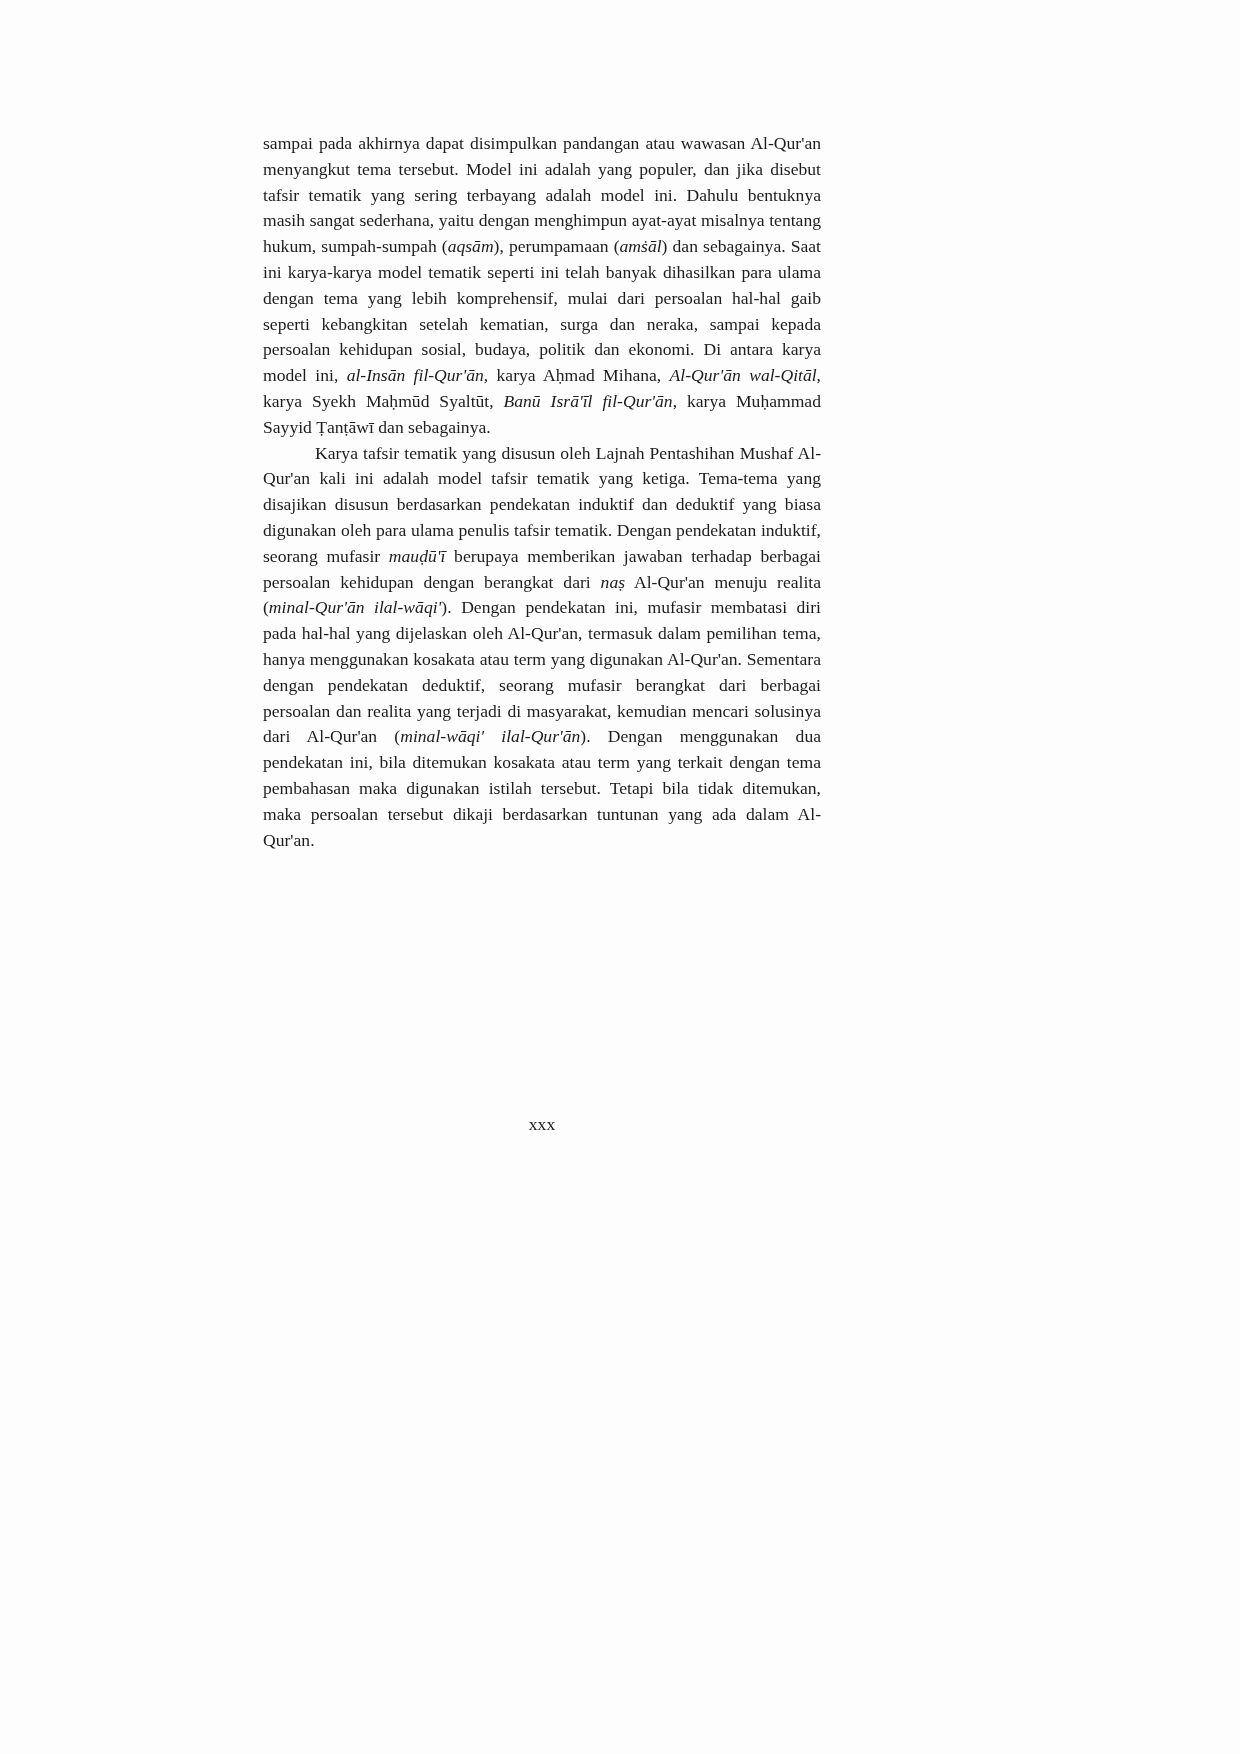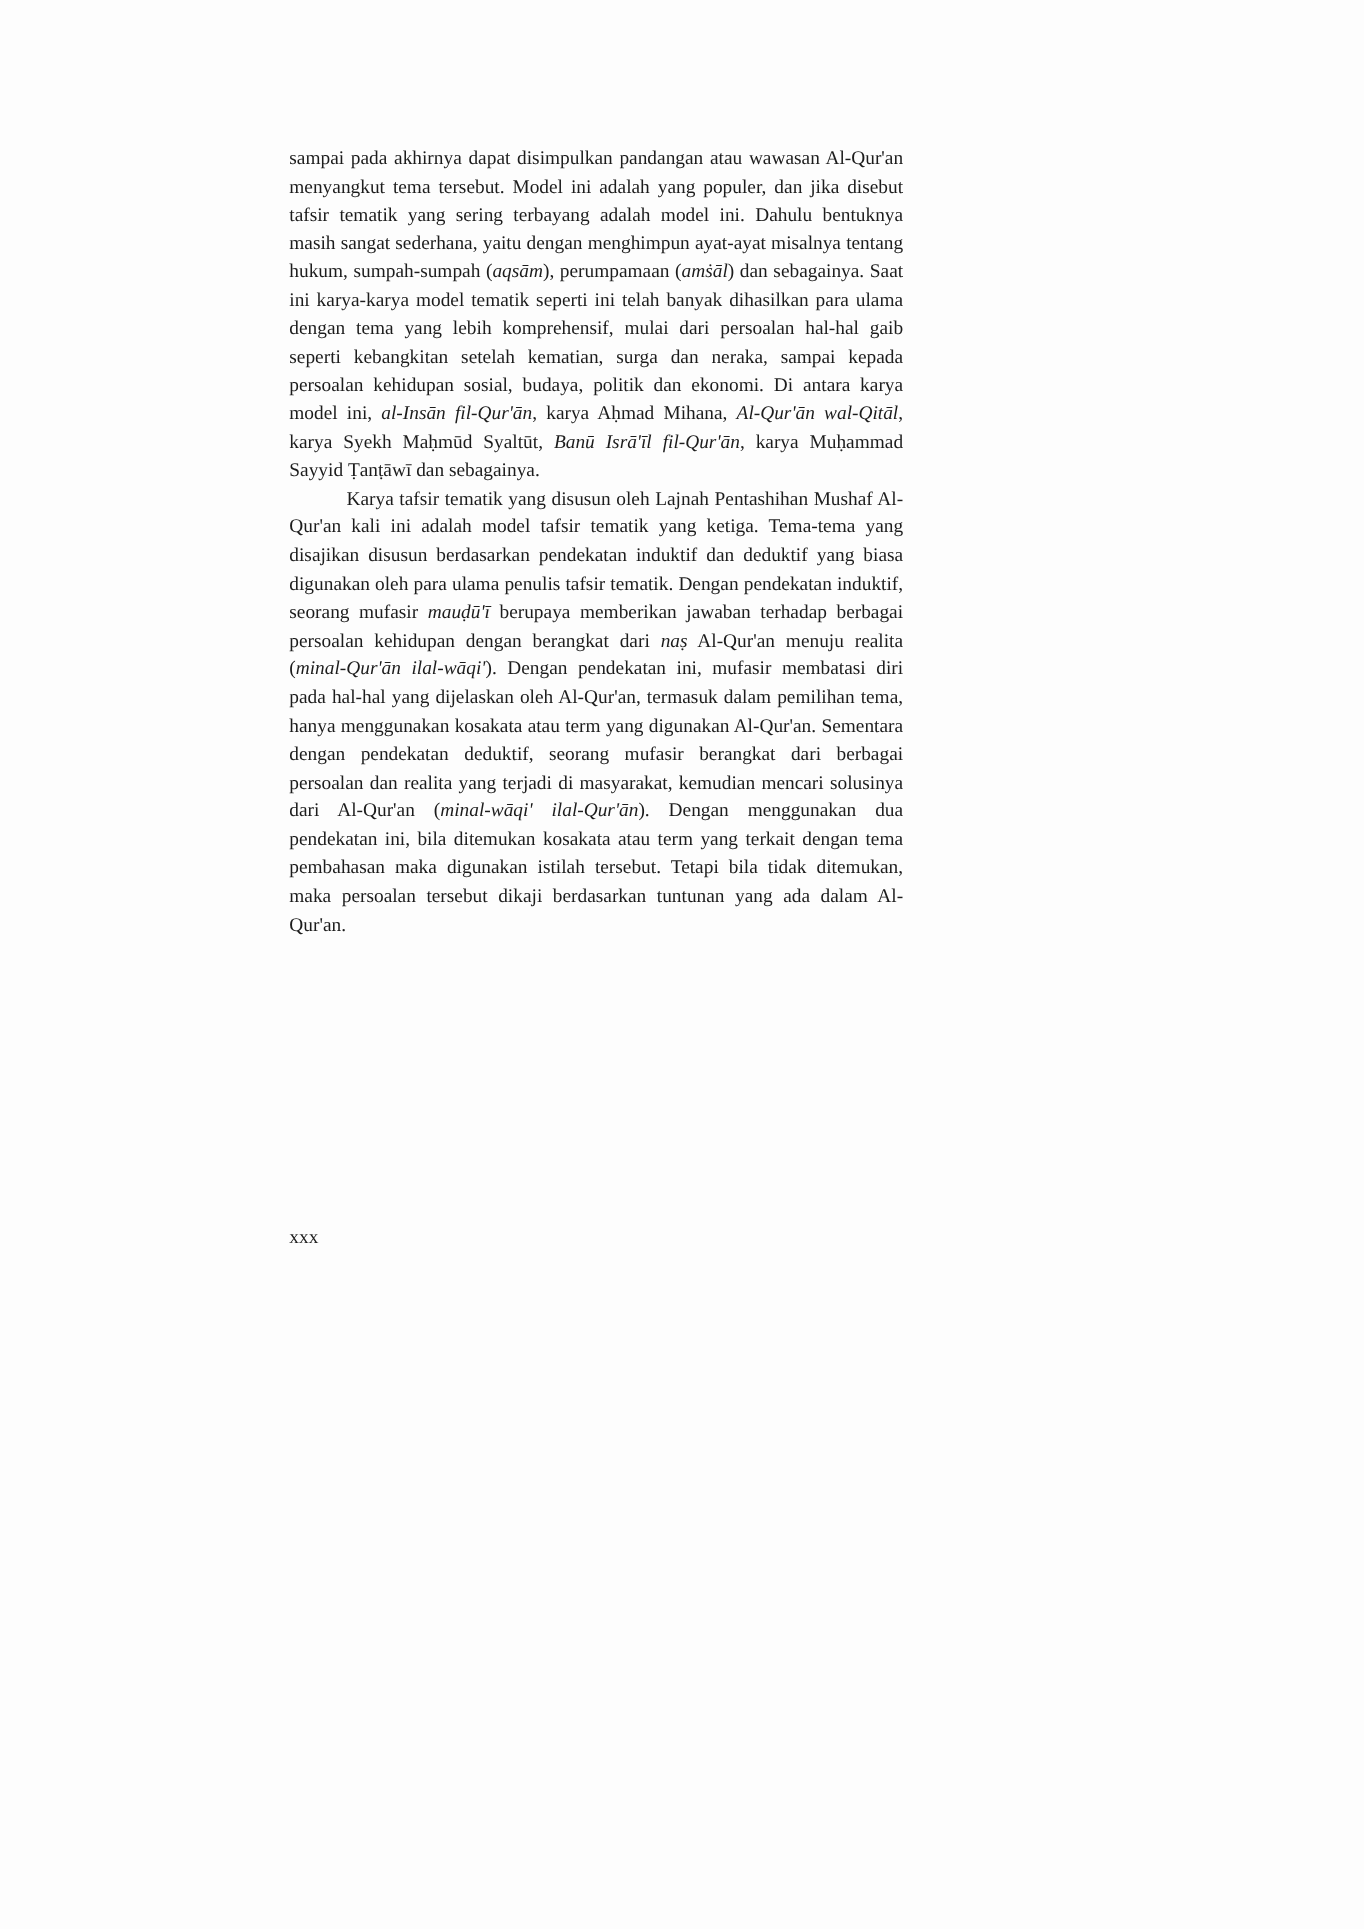--- a/index.html
+++ b/index.html
@@ -35,21 +35,21 @@
     text-indent: 52px;
   }
   .para em {
     font-style: italic;
   }
   .page-number {
     position: absolute;
     left: 263px;
     top: 1112px;
     width: 558px;
-    text-align: left;
+    text-align: center;
     font-size: 17.6px;
     line-height: 25.8px;
   }
 </style>
 </head>
 <body>
 
 <div class="page">
   <div class="text-block">
       <p class="para"><span>sampai pada akhirnya dapat disimpulkan pandangan atau wawasan Al-Qur'an menyangkut tema tersebut. Model ini adalah yang populer, dan jika disebut tafsir tematik yang sering terbayang adalah model ini. Dahulu bentuknya masih sangat sederhana, yaitu dengan menghimpun ayat-ayat misalnya tentang hukum, sumpah-sumpah (</span><em>aqsām</em><span>), perumpamaan (</span><em>amṡāl</em><span>) dan sebagainya. Saat ini karya-karya model tematik seperti ini telah banyak dihasilkan para ulama dengan tema yang lebih komprehensif, mulai dari persoalan hal-hal gaib seperti kebangkitan setelah kematian, surga dan neraka, sampai kepada persoalan kehidupan sosial, budaya, politik dan ekonomi. Di antara karya model ini, </span><em>al-Insān fil-Qur'ān</em><span>, karya Aḥmad Mihana, </span><em>Al-Qur'ān wal-Qitāl</em><span>, karya Syekh Maḥmūd Syaltūt, </span><em>Banū Isrā'īl fil-Qur'ān</em><span>, karya Muḥammad Sayyid Ṭanṭāwī dan sebagainya.</span></p>

